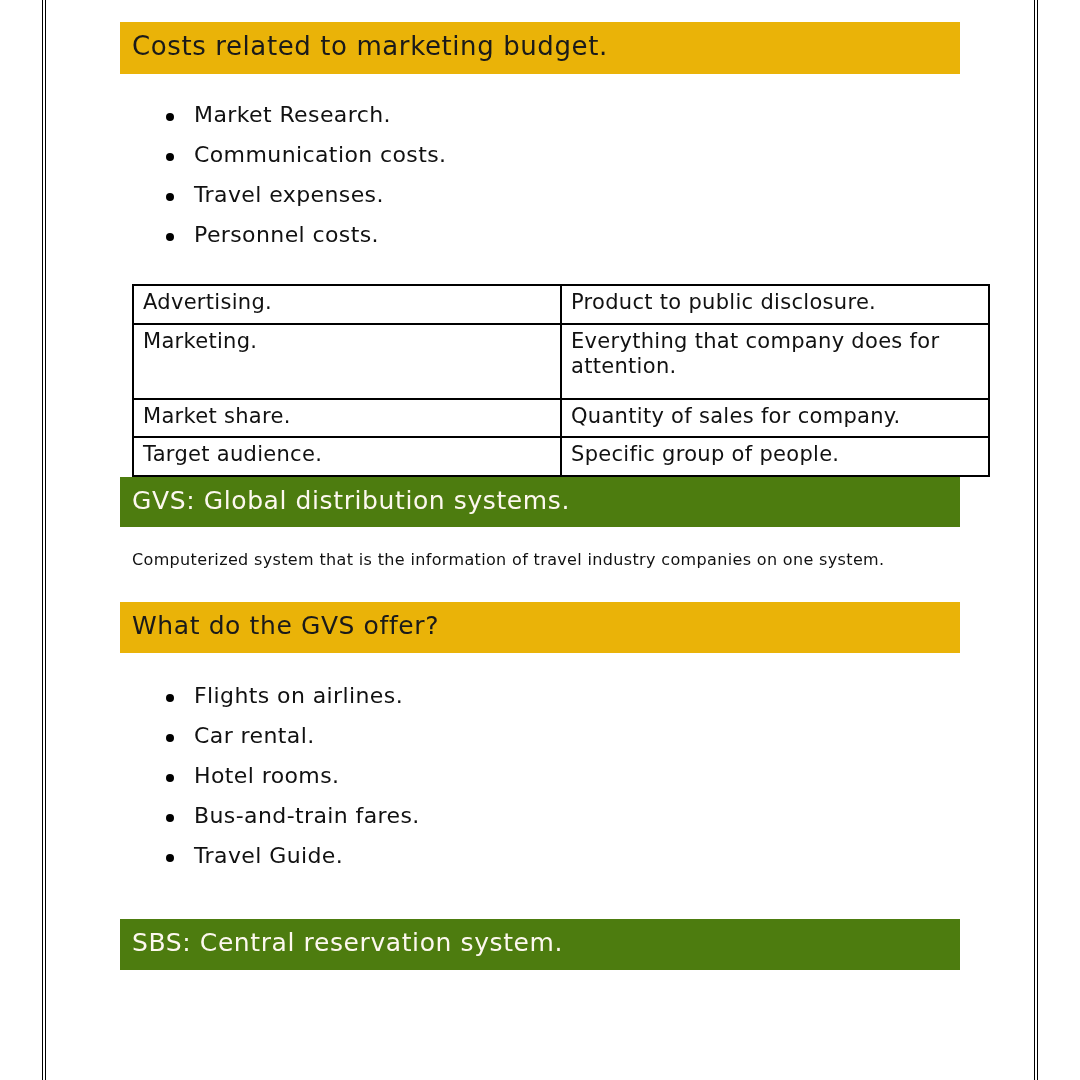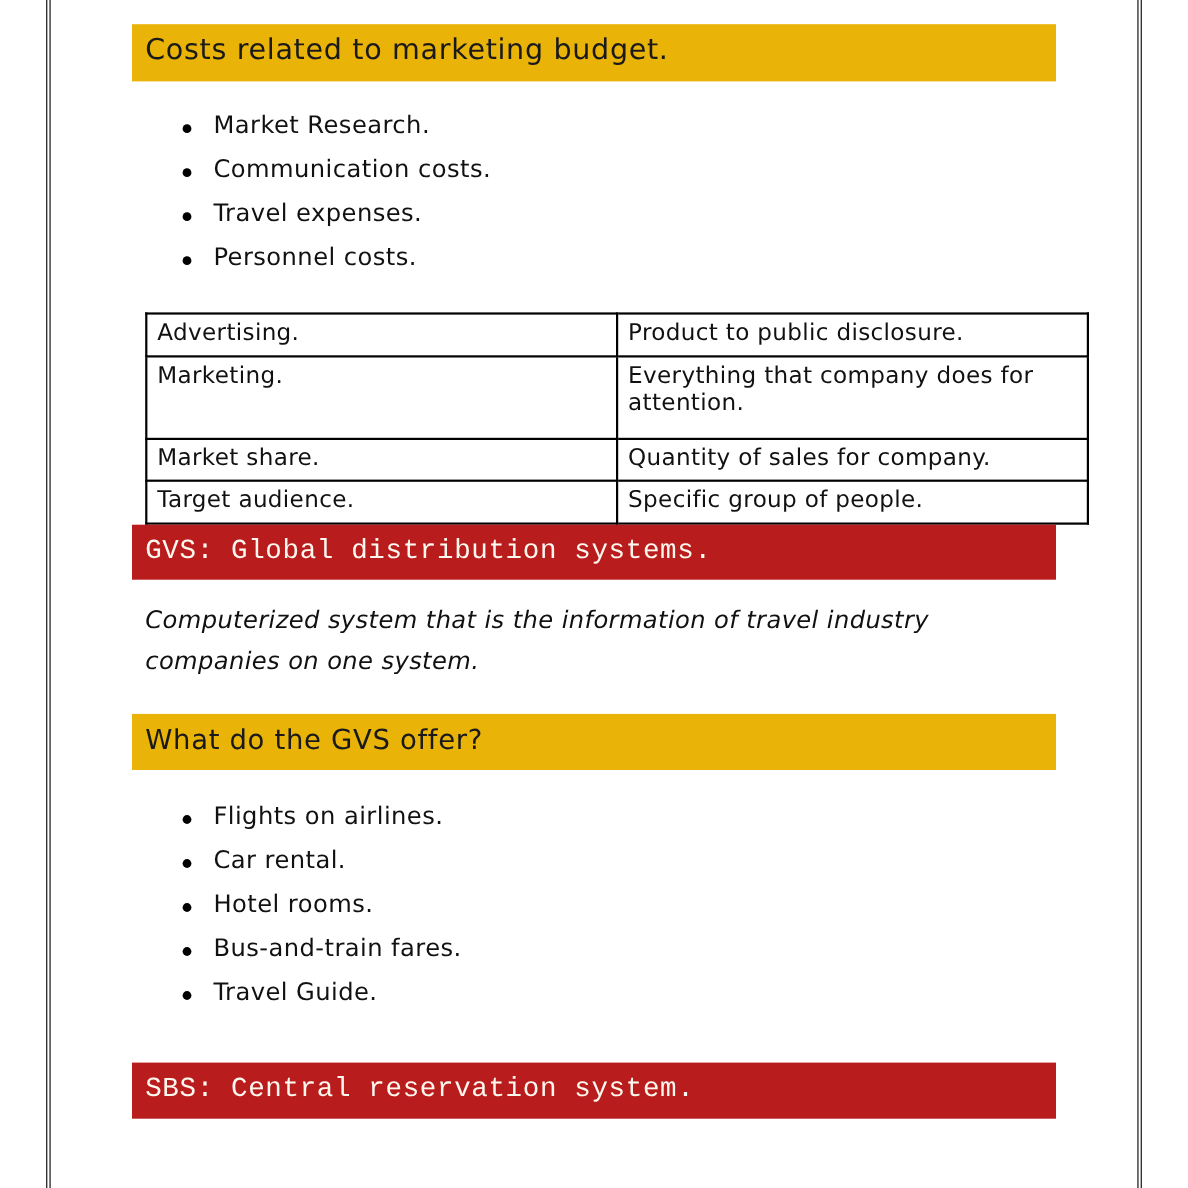--- a/index.html
+++ b/index.html
@@ -43,23 +43,22 @@
     padding: 10px 12px 12px 12px;
     font-size: 25px;
     letter-spacing: 0.6px;
     line-height: 1.15;
   }
   .banner.cream {
     background: #eab308;
     color: #1a1a1a;
   }
   .banner.brown {
-    background: #b91c1c;
+    background: #4d7c0f;
     color: #fdf8ef;
-    font-family: Liberation Mono, monospace;
   }
   .banner.title-first {
     margin-top: 22px;
     font-size: 26px;
   }
 
   
   ul.bullets {
     list-style: none;
     margin: 0;
@@ -108,25 +107,24 @@
   table.defs td.def {
     width: 408px;
     font-weight: normal;
   }
   table.defs tr.tall td { height: 62px; }
 
   
   p.body {
     margin: 0;
     padding: 0 0 0 12px;
-    font-size: 22px;
+    font-size: 16px;
     line-height: 1.68;
     letter-spacing: 0.35px;
     max-width: 818px;
-    font-style: italic;
   }
   p.body.after-banner { margin-top: 20px; }
 
   .spacer-sm { height: 20px; }
   .spacer-md { height: 28px; }
   .spacer-lg { height: 34px; }
 </style>
 </head>
 <body>
 

